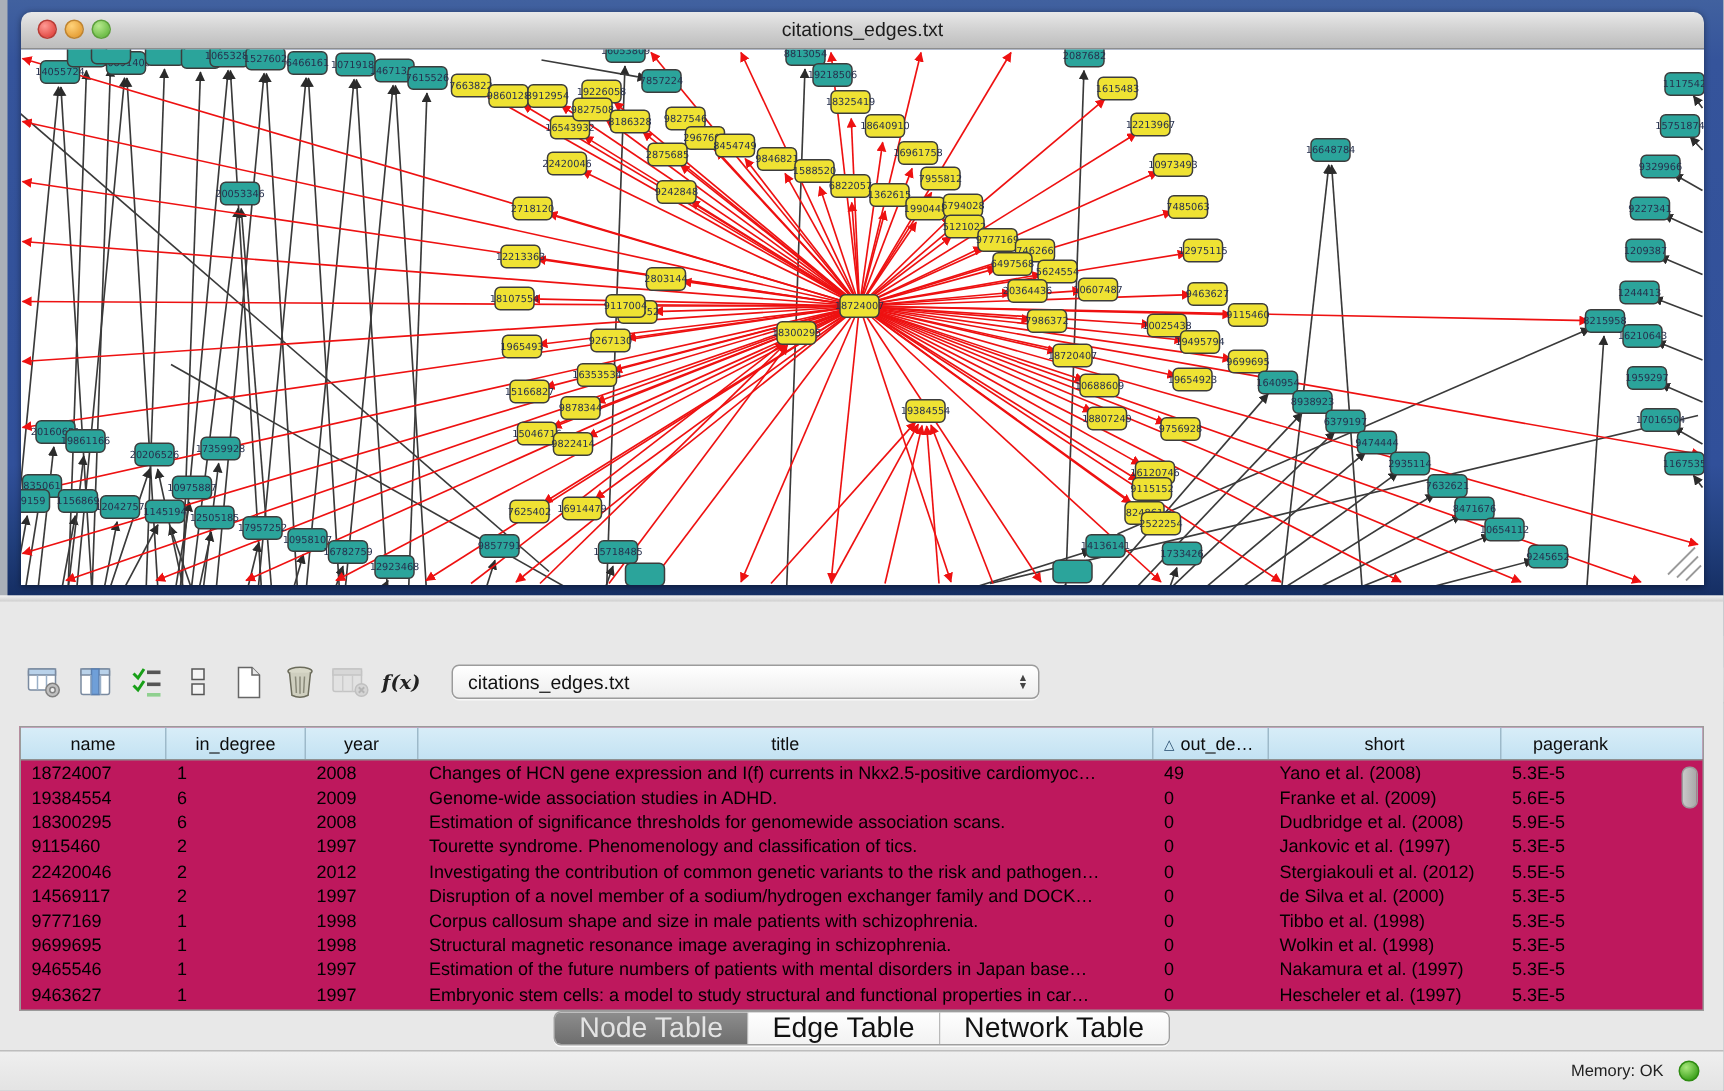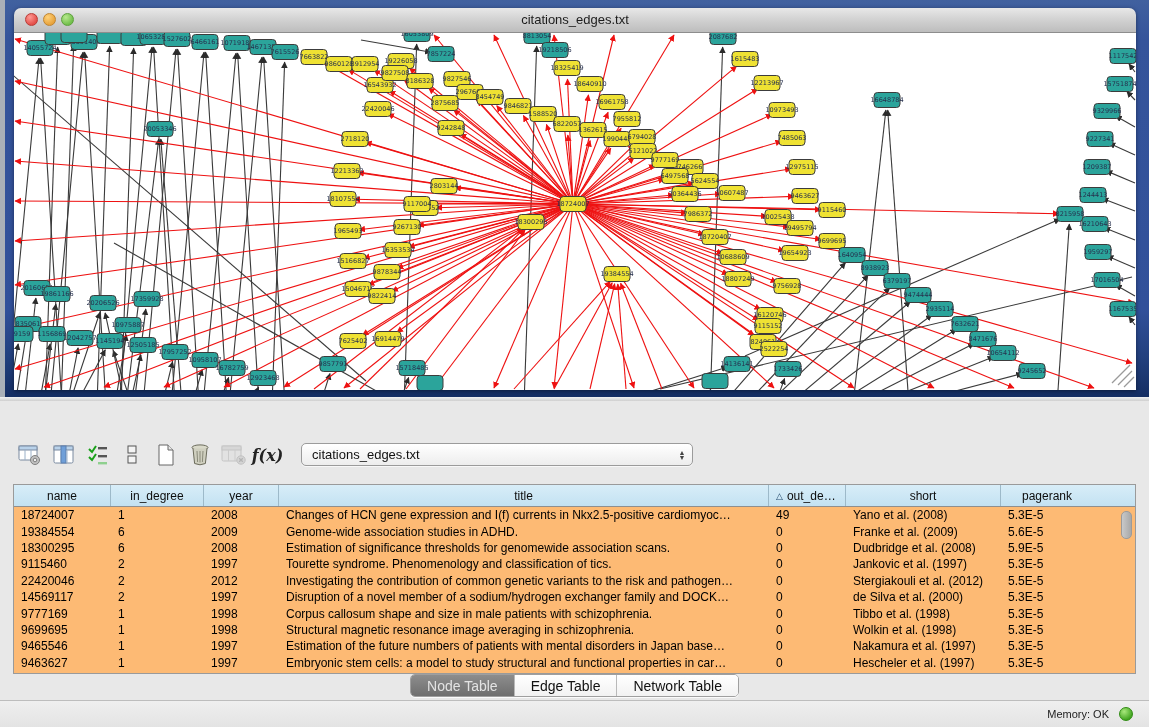--- a/index.html
+++ b/index.html
@@ -25,37 +25,37 @@
   #panel-title{left:8px;top:4px;font-size:12px;color:#111;}
   #float-icon{left:1101px;top:4px;width:16px;height:15px;}
   #float-icon .sq1{position:absolute;left:0;top:0;width:9px;height:9px;border:1.4px solid #a08a52;background:transparent;}
   #float-icon .sq2{position:absolute;left:6px;top:6px;width:8px;height:8px;border:1.4px solid #5f6f96;background:#e9e9e9;}
   #close-icon{left:1126px;top:2px;font-size:15px;font-weight:bold;color:#1a1a1a;line-height:18px;}
   
   #panel-body{left:0;top:424px;width:1149px;height:276px;background:#e8e8e8;}
   #toolbar{left:16px;top:18px;height:26px;display:flex;align-items:center;}
   .tool-btn{width:27px;height:24px;margin-right:7px;display:flex;align-items:center;justify-content:center;}
   .tool-btn svg{display:block;}
-  #fx-icon{font-family:"DejaVu Serif",serif;font-style:italic;font-weight:bold;font-size:16px;color:#222;}
+  #fx-icon{font-family:"DejaVu Serif",serif;font-style:italic;font-weight:bold;font-size:13px;color:#222;}
   #table-select{position:absolute;left:285px;top:1px;width:392px;height:23px;border:1px solid #9b9b9b;border-radius:5px;background:linear-gradient(180deg,#ffffff,#ededed);box-sizing:border-box;display:flex;align-items:center;box-shadow:0 1px 0 rgba(255,255,255,.7);}
   #select-value{flex:1;padding-left:10px;font-size:13px;color:#111;}
   #select-arrows{width:20px;display:flex;flex-direction:column;align-items:center;line-height:5px;font-size:7px;color:#444;}
   
-  #data-table{left:13px;top:60px;width:1123px;height:190px;background:#fdba74;border:1px solid #9a9a9a;box-sizing:border-box;}
+  #data-table{left:13px;top:60px;width:1123px;height:190px;background:#be185d;border:1px solid #9a9a9a;box-sizing:border-box;}
   #table-head{display:flex;height:22px;background:linear-gradient(180deg,#d8edf8,#c3e2f2);border-bottom:1px solid #8f8f8f;box-sizing:border-box;}
   .th{display:flex;align-items:center;justify-content:center;font-size:12px;color:#0d0d0d;border-right:1px solid #9db9c9;box-sizing:border-box;overflow:hidden;white-space:nowrap;}
   .th:last-child{border-right:none;}
   .sort-tri{font-size:9px;color:#23496b;margin-right:4px;}
   .tr{display:flex;height:16.4px;align-items:center;}
   .td{font-size:12px;color:#000;padding-left:7px;box-sizing:border-box;overflow:hidden;white-space:nowrap;}
   #scroll-thumb{position:absolute;right:3px;top:26px;width:9px;height:26px;border-radius:5px;background:linear-gradient(90deg,#c9c9c9,#a8a8a8);border:1px solid #9b9b9b;}
   
   #tabbar{left:0;top:674px;width:1149px;display:flex;justify-content:center;}
   #tab-group{display:flex;height:21px;border:1px solid #9f9f9f;border-radius:5px;overflow:hidden;background:#fff;box-shadow:0 1px 0 rgba(255,255,255,.8);}
-  .tab{display:flex;align-items:center;justify-content:center;font-size:14px;padding:0 16px;color:#111;background:linear-gradient(180deg,#ffffff,#f2f2f2);border-right:1px solid #b9b9b9;}
+  .tab{display:flex;align-items:center;justify-content:center;font-size:19px;padding:0 16px;color:#111;background:linear-gradient(180deg,#ffffff,#f2f2f2);border-right:1px solid #b9b9b9;}
   .tab:last-child{border-right:none;}
   .tab.active{background:linear-gradient(180deg,#8d8d8d,#6e6e6e);color:#e3e3e3;}
   
   #statusbar{left:0;top:700px;width:1149px;height:44px;background:linear-gradient(180deg,#efefef,#dcdcdc);border-top:1px solid #bdbdbd;box-sizing:border-box;}
   #memory-text{right:40px;top:7px;font-size:11px;color:#222;}
   #memory-dot{right:16px;top:6px;width:14px;height:14px;border-radius:50%;background:radial-gradient(circle at 35% 30%,#a8e87c,#3fa31e 75%);border:1px solid #2f8c12;box-sizing:border-box;}
 </style>
 </head>
 <body>
 

